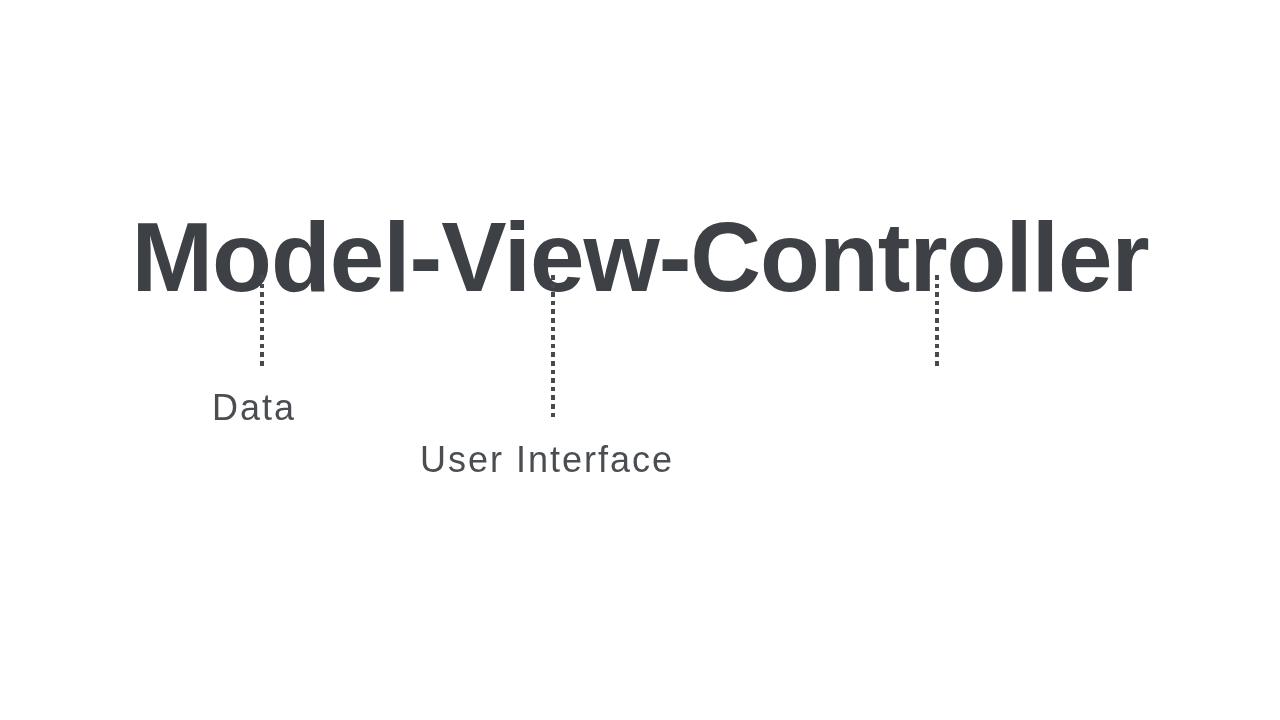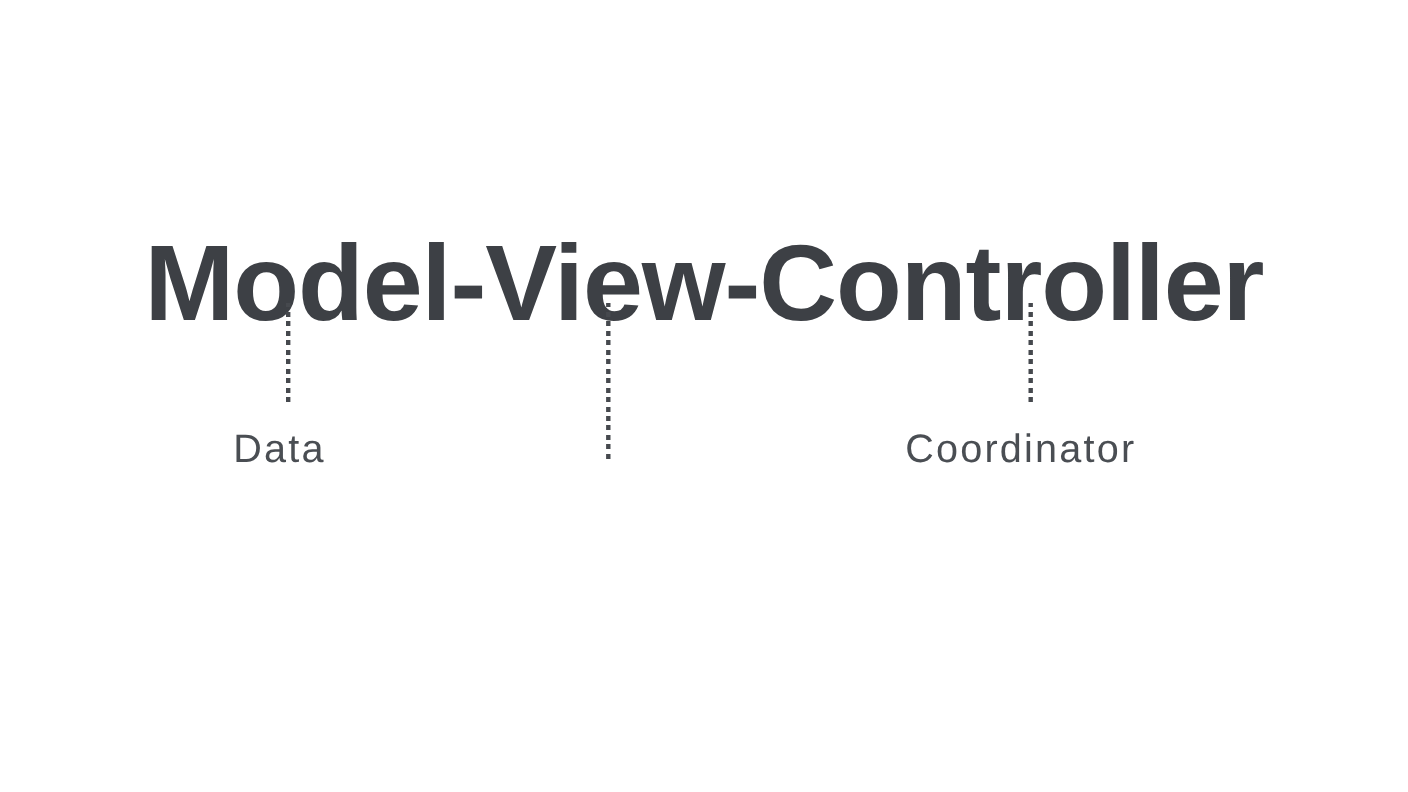--- a/index.html
+++ b/index.html
@@ -67,15 +67,15 @@
 
 <div class="slide">
 
   <div class="title">Model-View-Controller</div>
 
   <div class="connector model"></div>
   <div class="connector view"></div>
   <div class="connector controller"></div>
 
   <div class="label model">Data</div>
-  <div class="label controller">Coordinator</div>
+  <div class="label view">User Interface</div>
 
 </div>
 
 </body></html>

